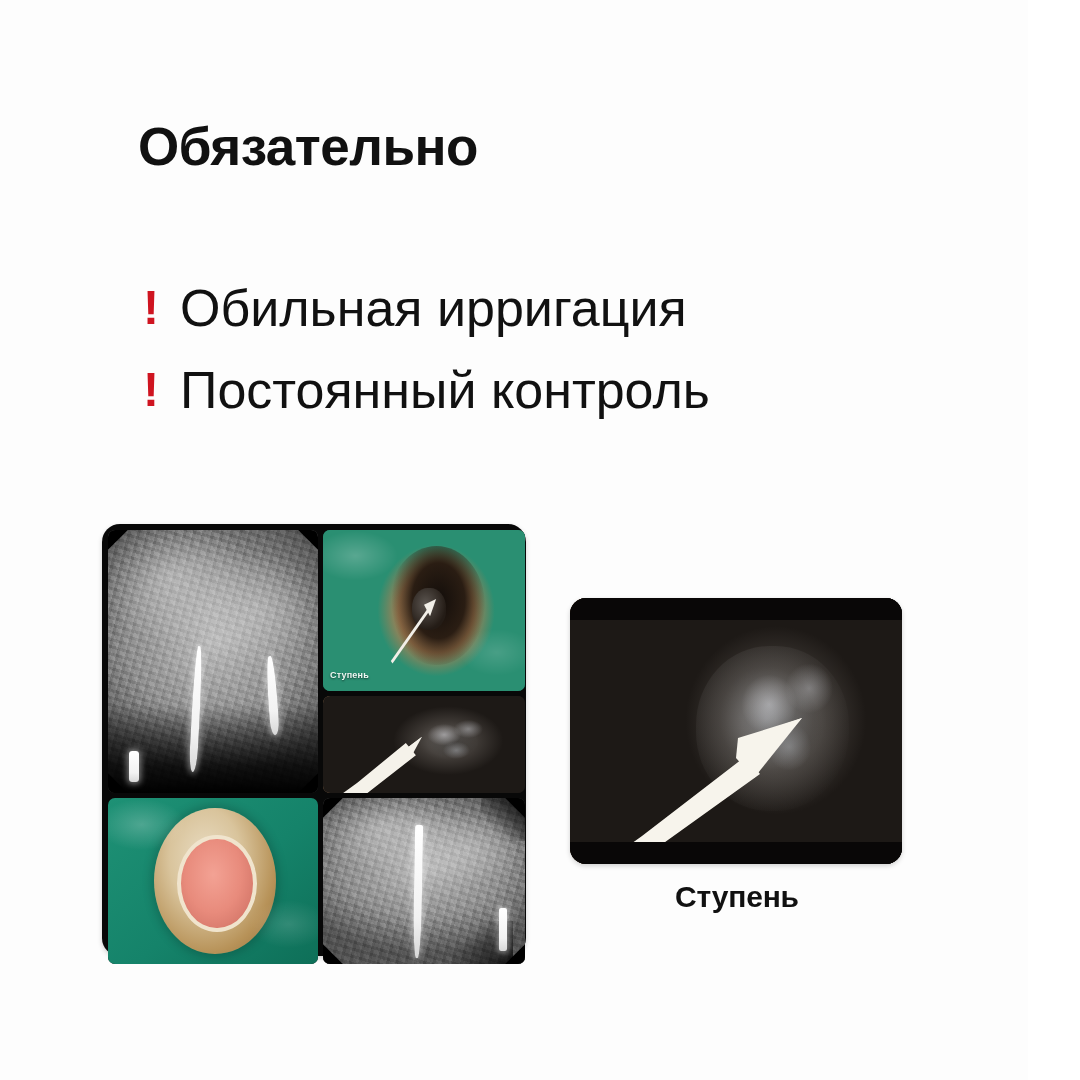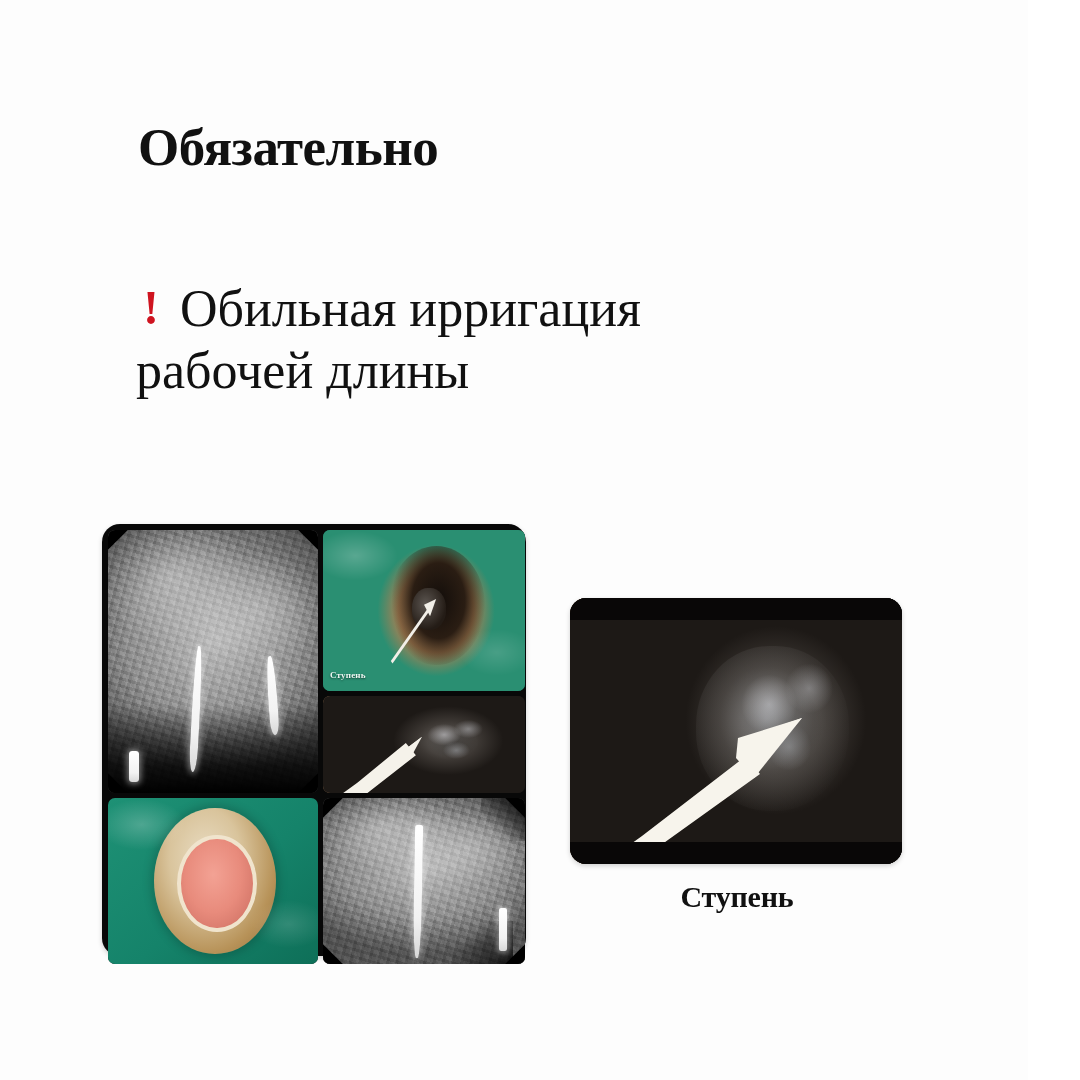--- a/index.html
+++ b/index.html
@@ -7,21 +7,21 @@
     margin: 0;
     padding: 0;
     background: #ffffff;
   }
   #page {
     position: relative;
     width: 1028px;
     height: 1080px;
     background: #fdfdfd;
     overflow: hidden;
-    font-family: Liberation Serif, serif;
+    font-family: Liberation Sans, sans-serif;
   }
 
   
   #heading {
     position: absolute;
     left: 138px;
     top: 118px;
     font-size: 53px;
     font-weight: bold;
     color: #111111;
@@ -227,22 +227,24 @@
 <div id="page">
 
   <div id="heading">Обязательно</div>
 
   <div id="bullets">
 
     <div class="bullet-line">
       <span class="bang">!</span><span class="bullet-text">Обильная ирригация</span>
     </div>
 
-
-    <div class="wrap-line">рабочей длины</div>
+    <div class="bullet-line">
+      <span class="bang">!</span><span class="bullet-text">Постоянный контроль</span>
+    </div>
+
   </div>
 
   <div id="collage">
 
     <div class="tile" id="tile-xray-top">
       <div class="xray"></div>
       <div class="xray-grain"></div>
       <div class="xray-dark-bottom"></div>
       <div class="root-fill" style="left:40%;top:44%;width:8px;height:48%;transform:rotate(3deg);"></div>
       <div class="root-fill" style="left:76%;top:48%;width:9px;height:30%;transform:rotate(-4deg);"></div>

